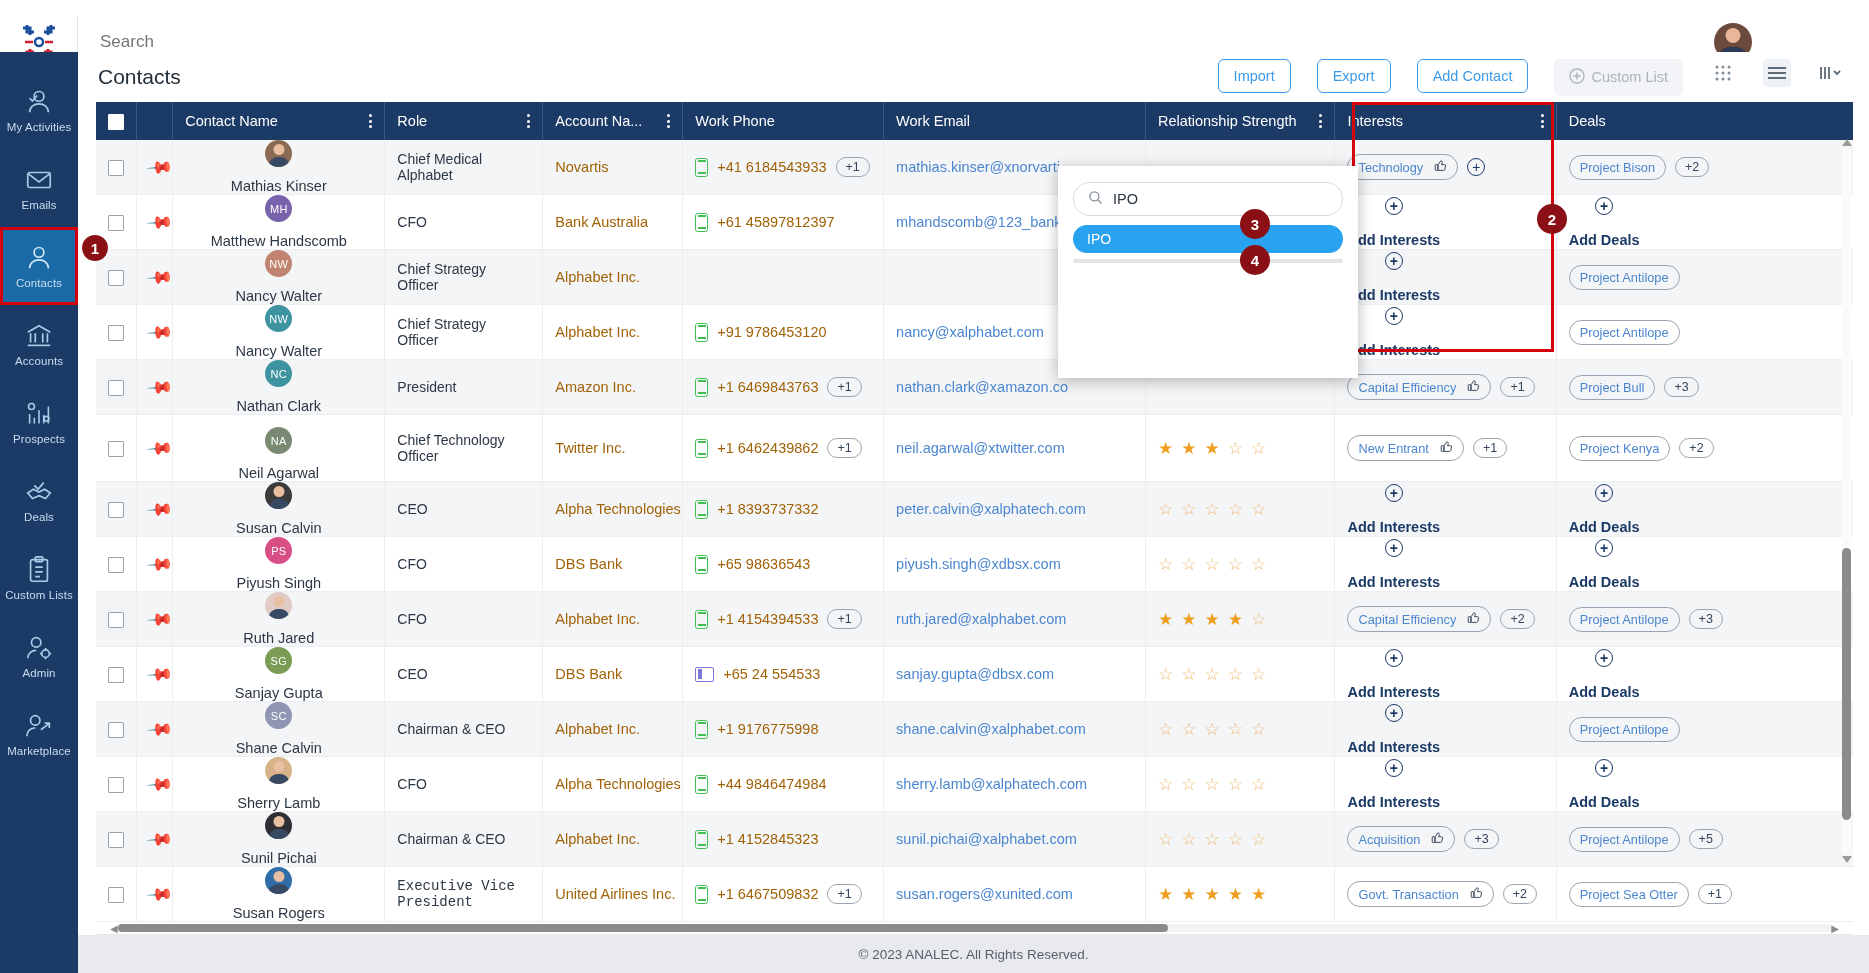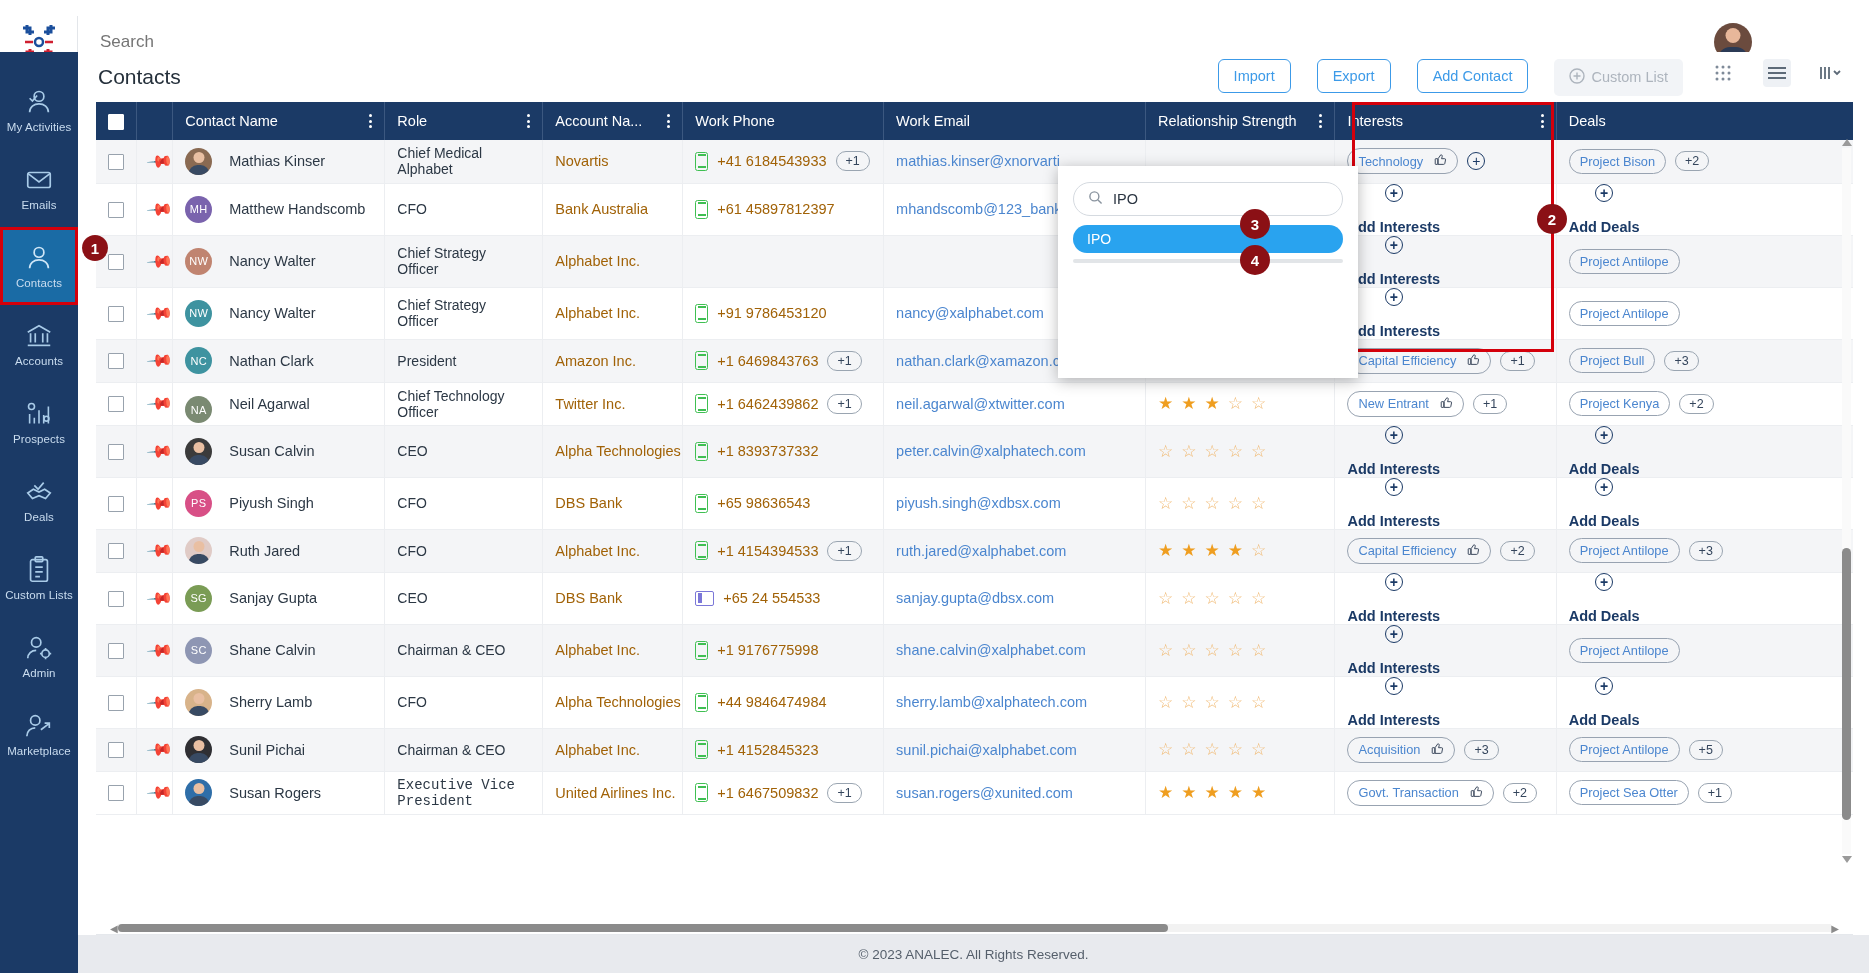--- a/index.html
+++ b/index.html
@@ -114,21 +114,21 @@
   tbody tr.odd td { background: #f4f5f7; }
   tbody tr.even td { background: #ffffff; }
   td.c-check { padding: 0; text-align: center; }
   .chk {
     width: 16px; height: 16px; border: 1.5px solid #98a2ad; background: #fff;
     display: inline-block; vertical-align: middle; border-radius: 1px; cursor: pointer;
   }
   .chk.hdr-chk { border-color: #fff; background: #fff; }
   td.c-pin { padding: 0; text-align: center; }
   .pin { color: #1b3a66; font-size: 17px; cursor: pointer; display: inline-block; transform: rotate(40deg);}
-  .namecell { display: flex; align-items: center; gap: 17px; }
+  .namecell { display: flex; align-items: center; gap: 11px; flex-direction: column; }
   .av {
     width: 27px; height: 27px; border-radius: 50%; flex: none; color: #fff;
     font-size: 11px; display: flex; align-items: center; justify-content: center;
     letter-spacing: .3px; overflow: hidden; position: relative;
   }
   .av.photo::before {
     content: ""; position: absolute; left: 50%; top: 4px; transform: translateX(-50%);
     width: 11px; height: 11px; border-radius: 50%; background: #e9bfa2;
   }
   .av.photo::after {

